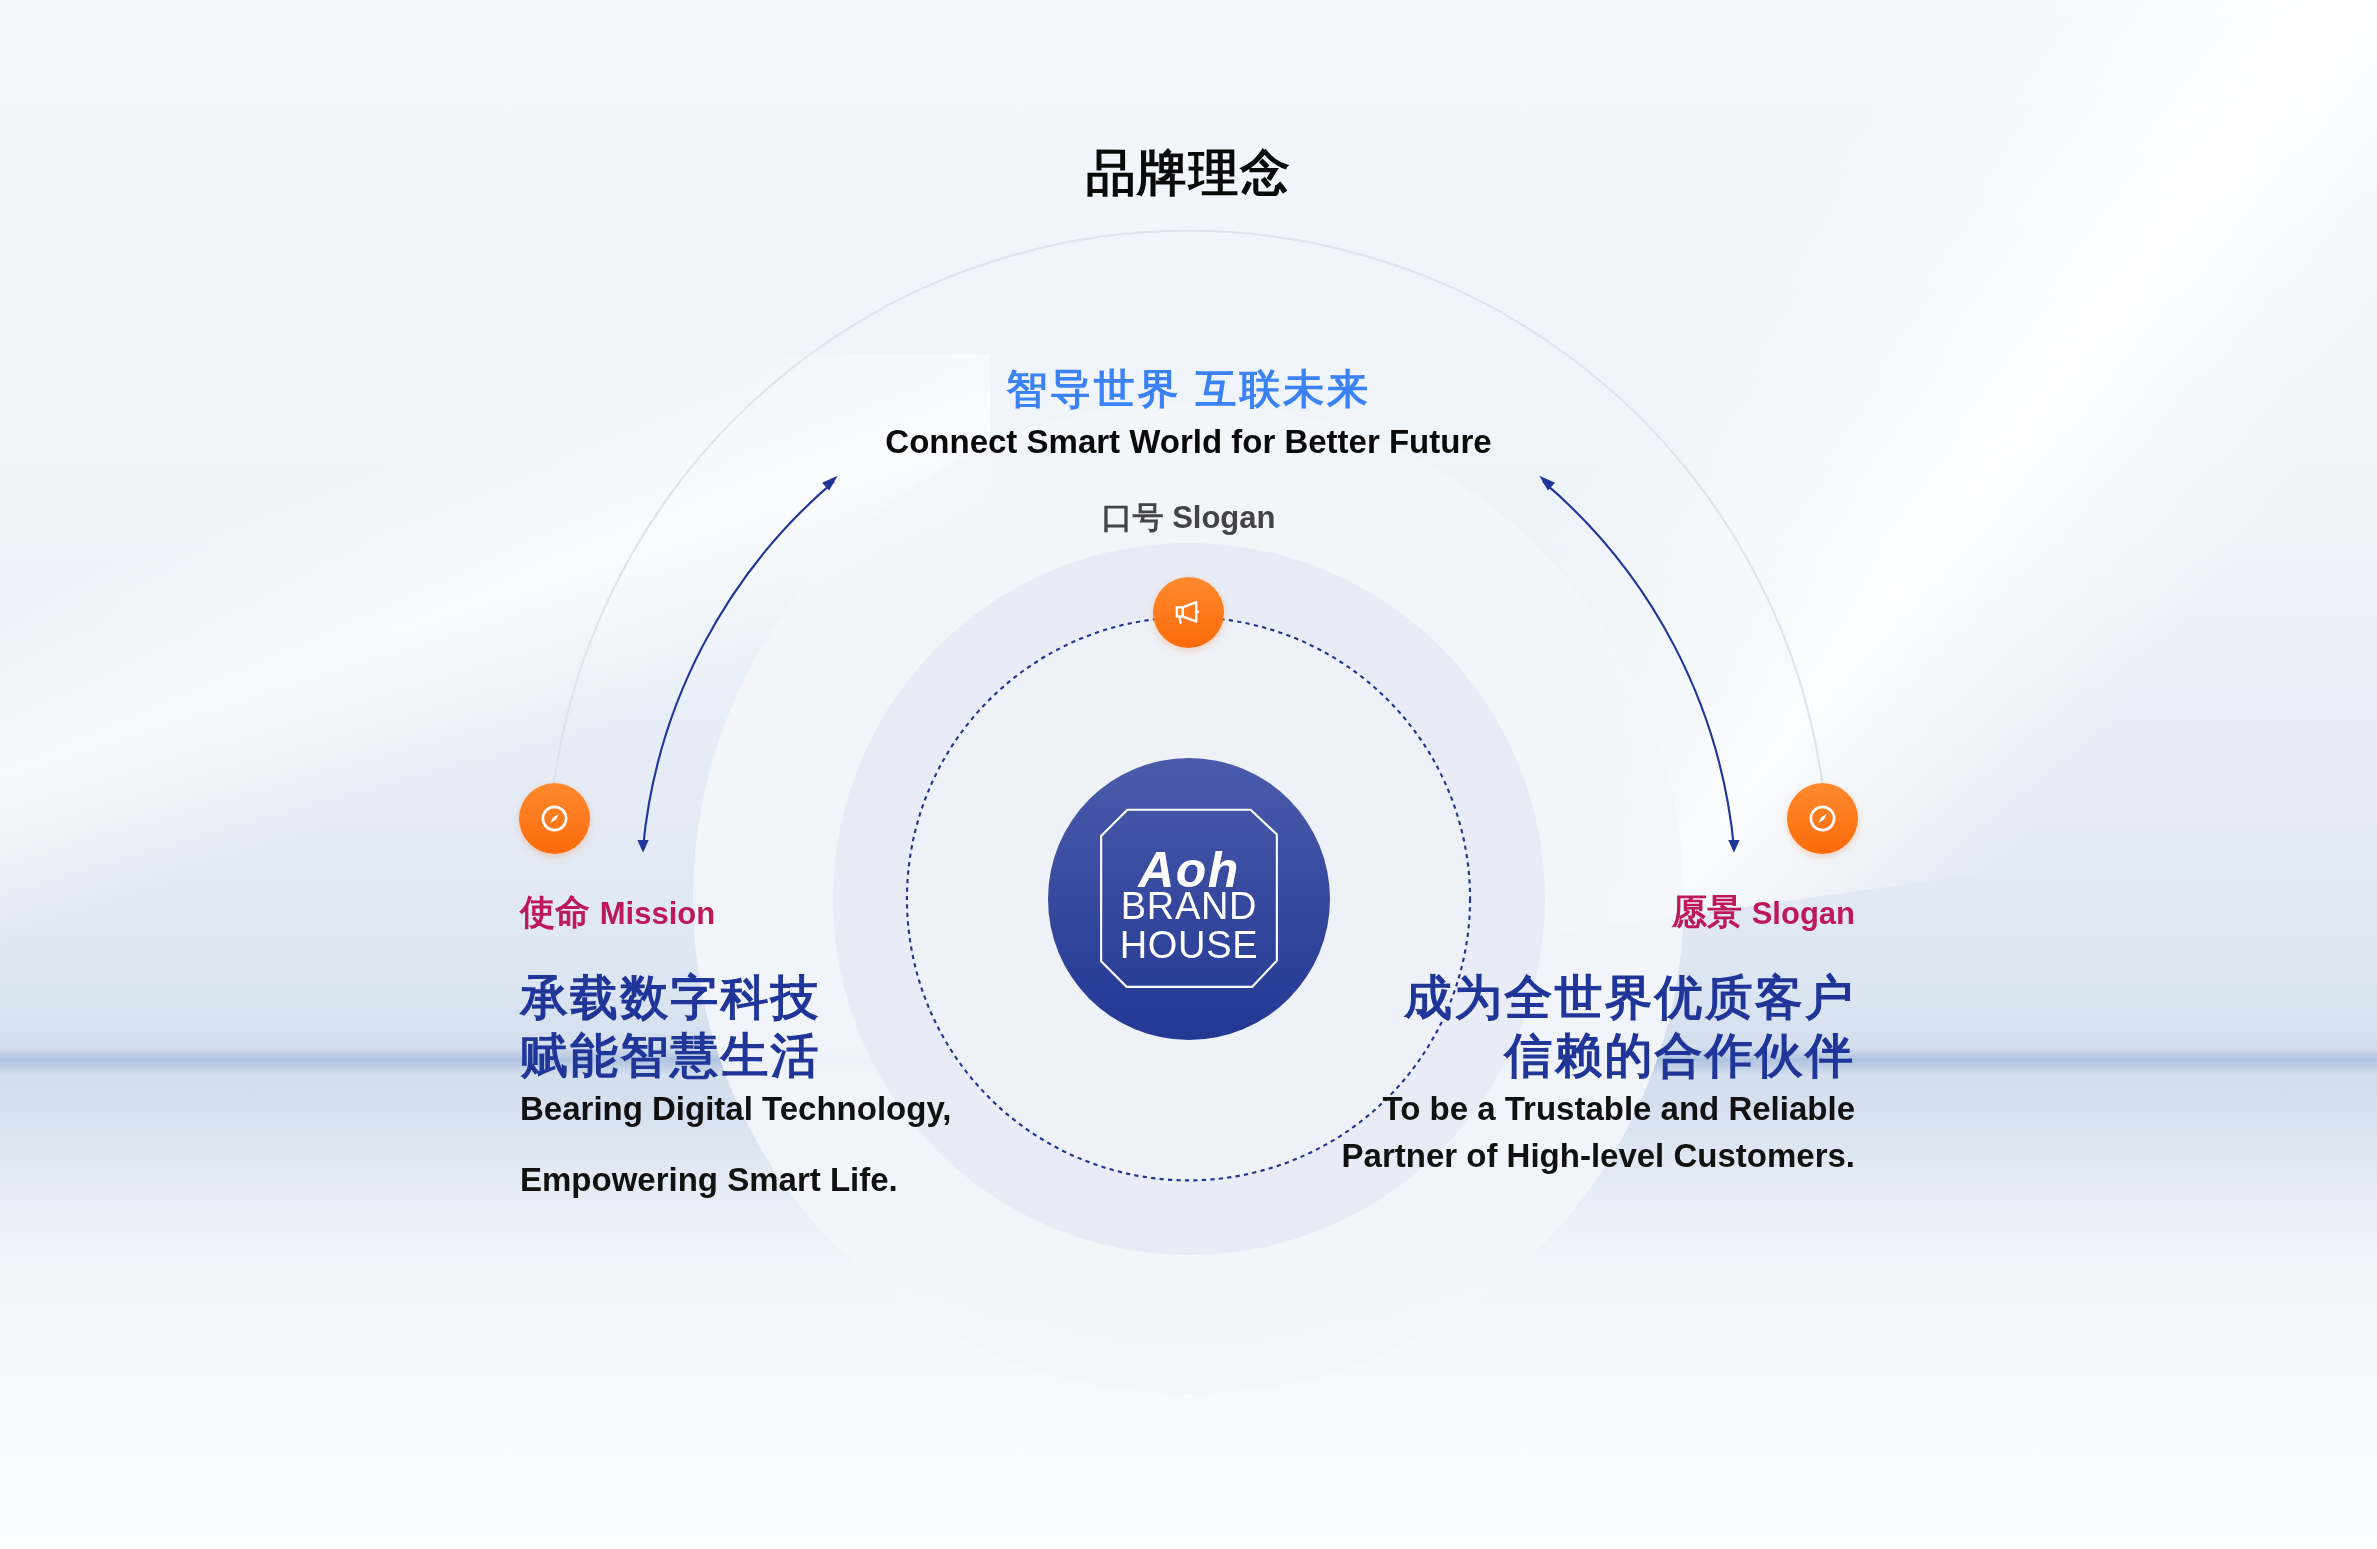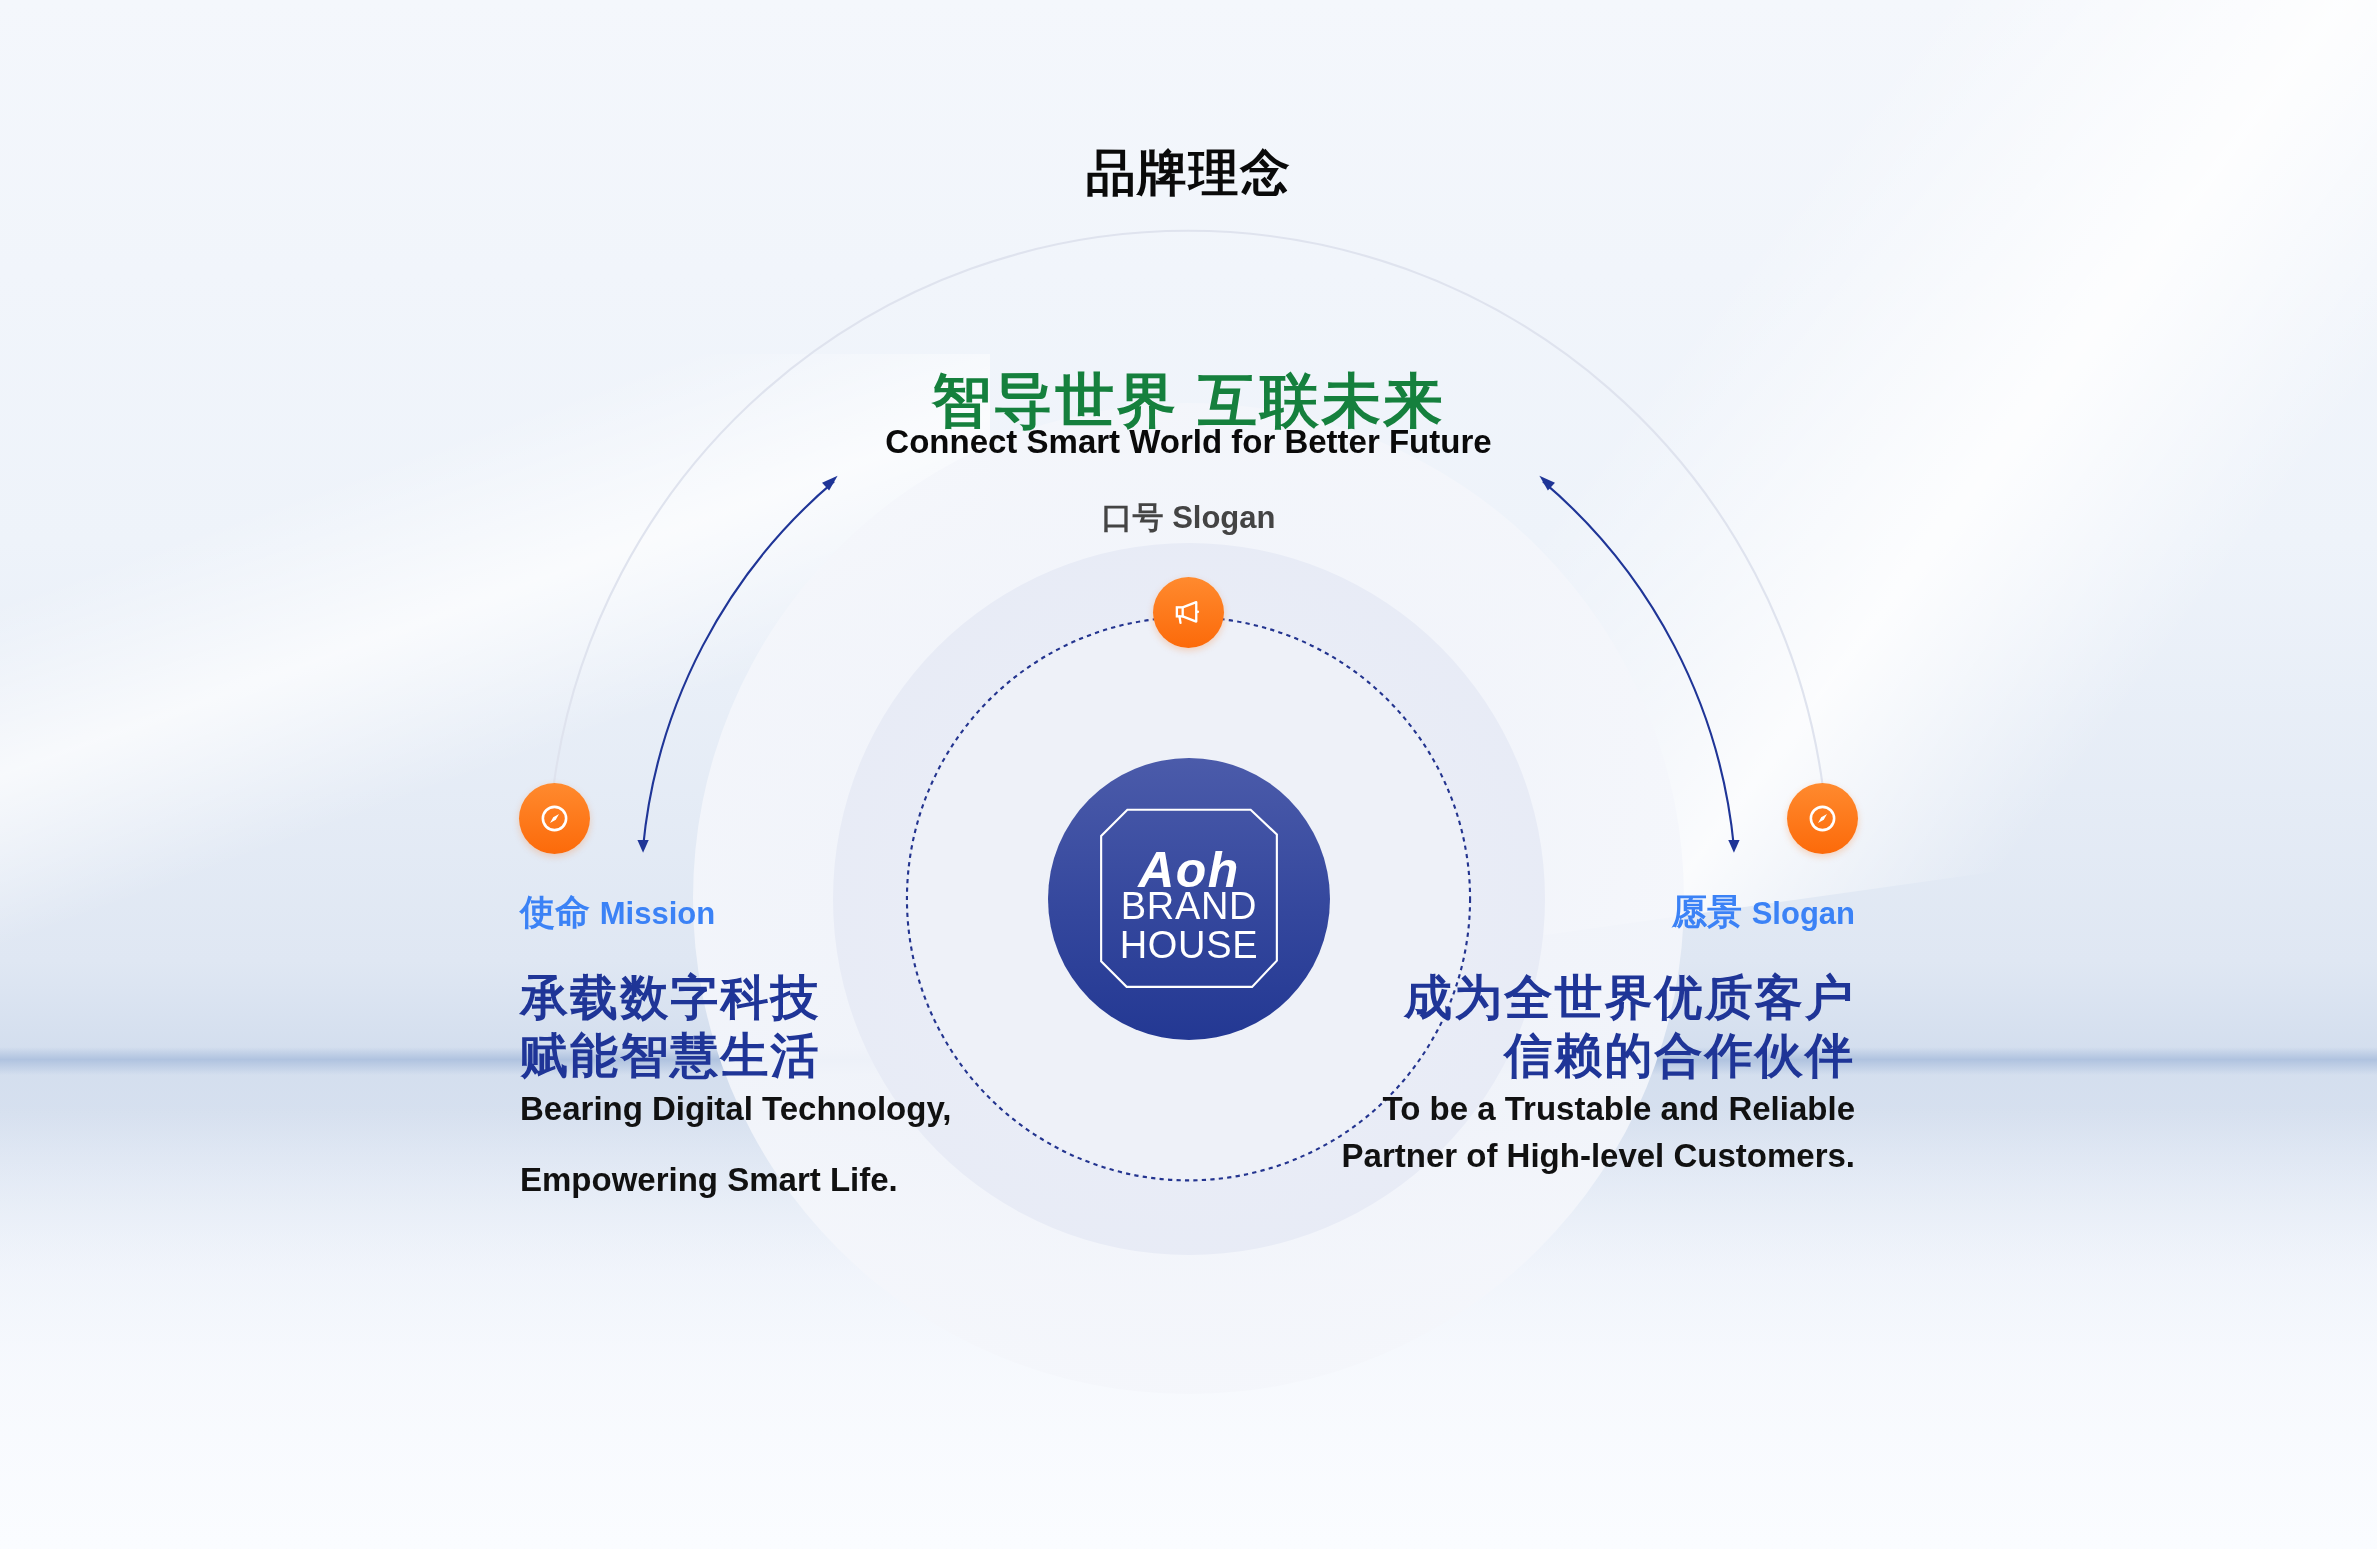--- a/index.html
+++ b/index.html
@@ -23,40 +23,40 @@
   .disc-outer { left:693px; top:403px; width:991px; height:991px;
     background:radial-gradient(circle, rgba(240,243,250,0.95) 0%, rgba(244,246,251,0.9) 70%, rgba(248,250,253,0.6) 100%); }
   .disc-mid { left:833px; top:543px; width:712px; height:712px;
     background:radial-gradient(circle, rgba(236,239,248,1) 0%, rgba(230,234,245,1) 100%); }
   .disc-inner { left:908px; top:618px; width:562px; height:562px; background:#eef1f8; }
 
   svg.lines { position:absolute; left:0; top:0; width:2377px; height:1550px; }
 
   .t { position:absolute; white-space:nowrap;font-weight:bold; }
   .page-title { left:0; width:2377px; top:140px; text-align:center; font-size:50px; font-weight:bold; color:#0a0a0a; letter-spacing:1.4px; }
-  .slogan-cn { left:0; width:2377px; top:362px; text-align:center; font-size:59px; font-weight:bold; color:#15803d; letter-spacing:2.8px; }
+  .slogan-cn { left:0; width:2377px; top:362px; text-align:center; font-size:41px; font-weight:bold; color:#3b82f6; letter-spacing:2.8px; }
   .slogan-en { left:0; width:2377px; top:423px; text-align:center; font-size:33px; font-weight:bold; color:#0a0a0a; }
   .slogan-label { left:0; width:2377px; top:497px; text-align:center; font-size:31px; color:#444; }
 
   .icon-btn { position:absolute; width:71px; height:71px; border-radius:50%;
     background:linear-gradient(180deg,#ff8a2e 0%,#fc6a0a 100%);
     box-shadow:0 2.8px 7px rgba(252,106,10,0.25); display:flex; align-items:center; justify-content:center; }
   .icon-slogan { left:1153px; top:577px; }
   .icon-mission { left:519px; top:783px; }
   .icon-vision { left:1787px; top:783px; }
 
   .logo { position:absolute; left:1048px; top:758px; width:282px; height:282px; border-radius:50%;
     background:linear-gradient(180deg,#4b5baa 0%,#34479d 55%,#233893 100%); }
   .logo svg { position:absolute; left:0; top:0; }
   .logo-word { position:absolute; left:0; width:282px; text-align:center; color:#fff; }
   .logo-aoh { top:83px; font-size:50px; font-weight:bold; font-style:italic; letter-spacing:1.4px; }
   .logo-l1 { top:127px; font-size:38px; font-weight:normal; letter-spacing:0.7px; }
   .logo-l2 { top:166px; font-size:38px; font-weight:normal; letter-spacing:0.7px; }
 
-  .sec-label { font-size:35px; color:#3b82f6; top:889px; }
+  .sec-label { font-size:35px; color:#be185d; top:889px; }
   .sec-label .en { font-size:31px; }
   .mission-label { left:520px; }
   .vision-label { right:522px; text-align:right; }
 
   .cn-big { font-size:48px; font-weight:bold; color:#1f3597; letter-spacing:2.1px; }
   .m1 { left:520px; top:966px; }
   .m2 { left:520px; top:1024px; }
   .v1 { right:522px; top:966px; text-align:right; }
   .v2 { right:522px; top:1024px; text-align:right; }
 

